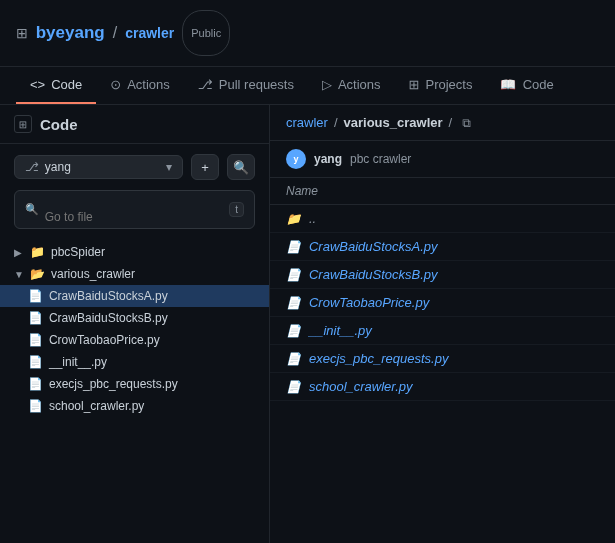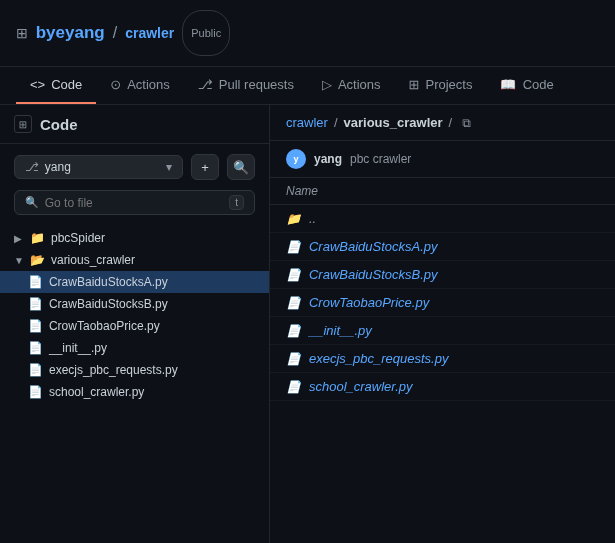--- a/index.html
+++ b/index.html
@@ -162,20 +162,21 @@
       border-radius: 6px;
       padding: 4px 10px;
     }
     .goto-file input {
       background: transparent;
       border: none;
       outline: none;
       color: #8b949e;
       font-size: 12px;
       flex: 1;
+      margin-top: 15px;
     }
     .goto-shortcut {
       background: #21262d;
       border: 1px solid #30363d;
       border-radius: 4px;
       padding: 1px 5px;
       font-size: 10px;
       color: #8b949e;
     }
 

